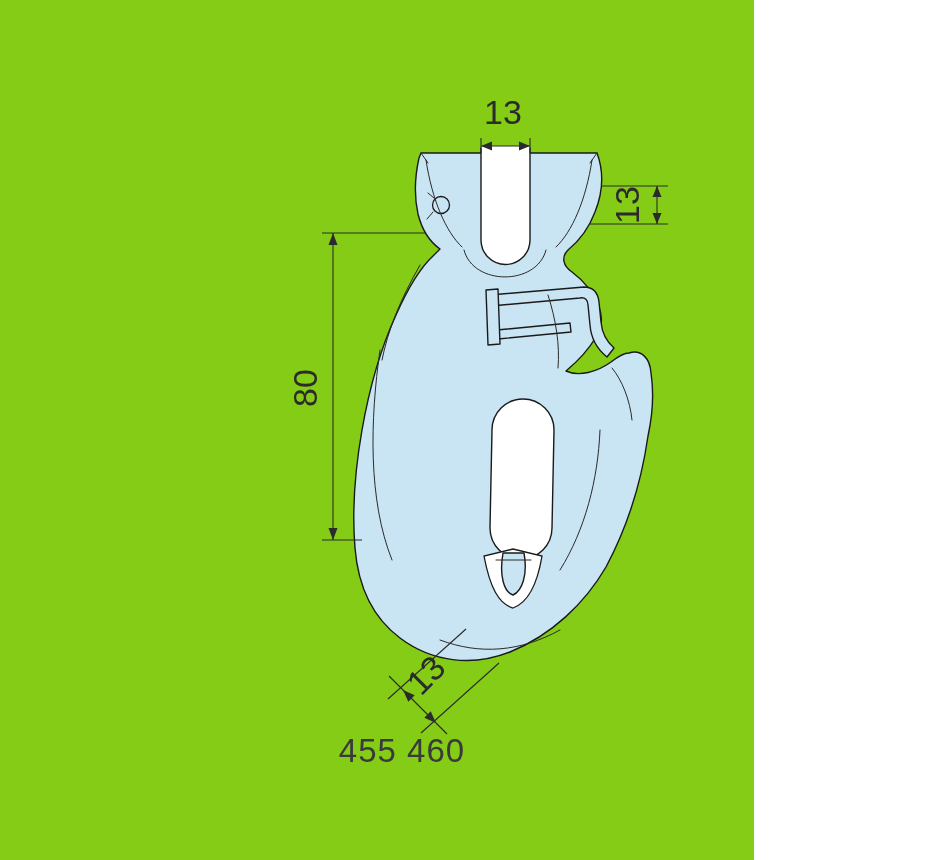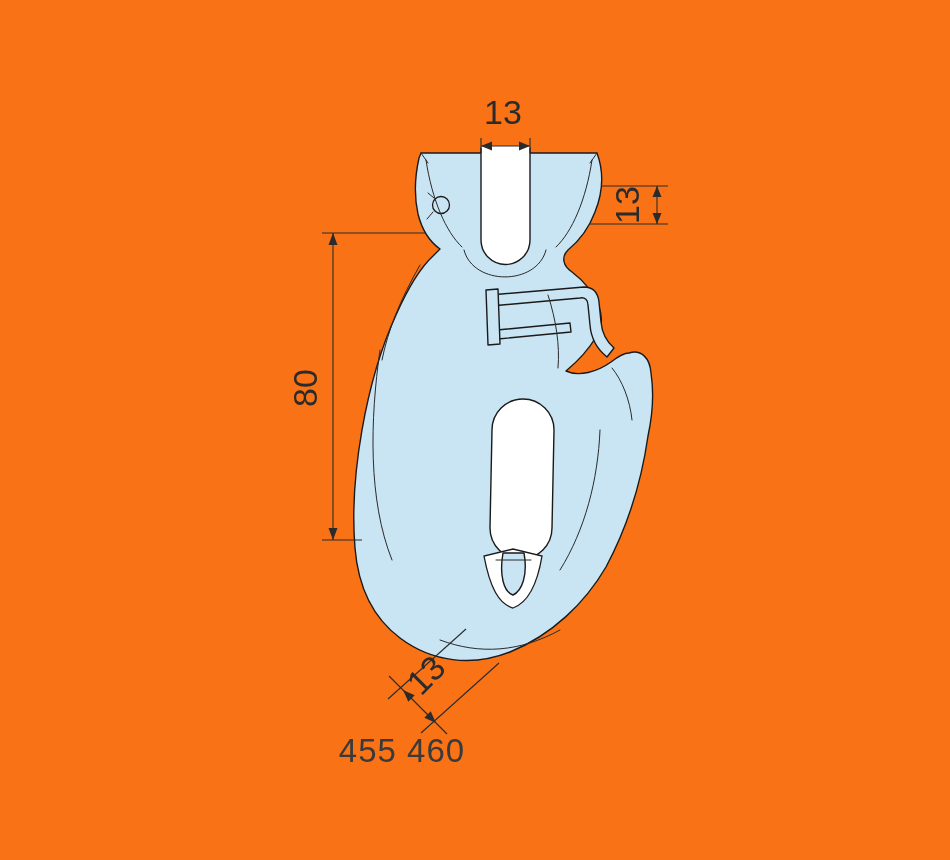--- a/index.html
+++ b/index.html
@@ -1,16 +1,16 @@
 <!DOCTYPE html>
 <html><head>
 <meta charset="utf-8">
 <style>
   html,body{margin:0;padding:0;background:#ffffff;}
-  .canvas{position:relative;width:950px;height:860px;background:#f97316;overflow:hidden;}
+  .canvas{position:relative;width:754px;height:860px;background:#84cc16;overflow:hidden;}
   svg{display:block;}
   svg text{font-family:"Liberation Sans","DejaVu Sans",sans-serif;}
   .dim-text{font-size:34px;fill:#2b2b2b;}
   .part-text{font-size:33px;fill:#3a3a3a;letter-spacing:1px;}
   .outline{stroke:#1a1a1a;stroke-width:1.4;stroke-linejoin:round;stroke-linecap:round;}
   .detail{fill:none;stroke:#2a2a2a;stroke-width:1;stroke-linecap:round;}
   .dim{stroke:#2b2b2b;stroke-width:1.1;fill:none;}
   .dim-arrow{fill:#2b2b2b;stroke:none;}
   .whitecut{fill:#ffffff;}
 </style>

